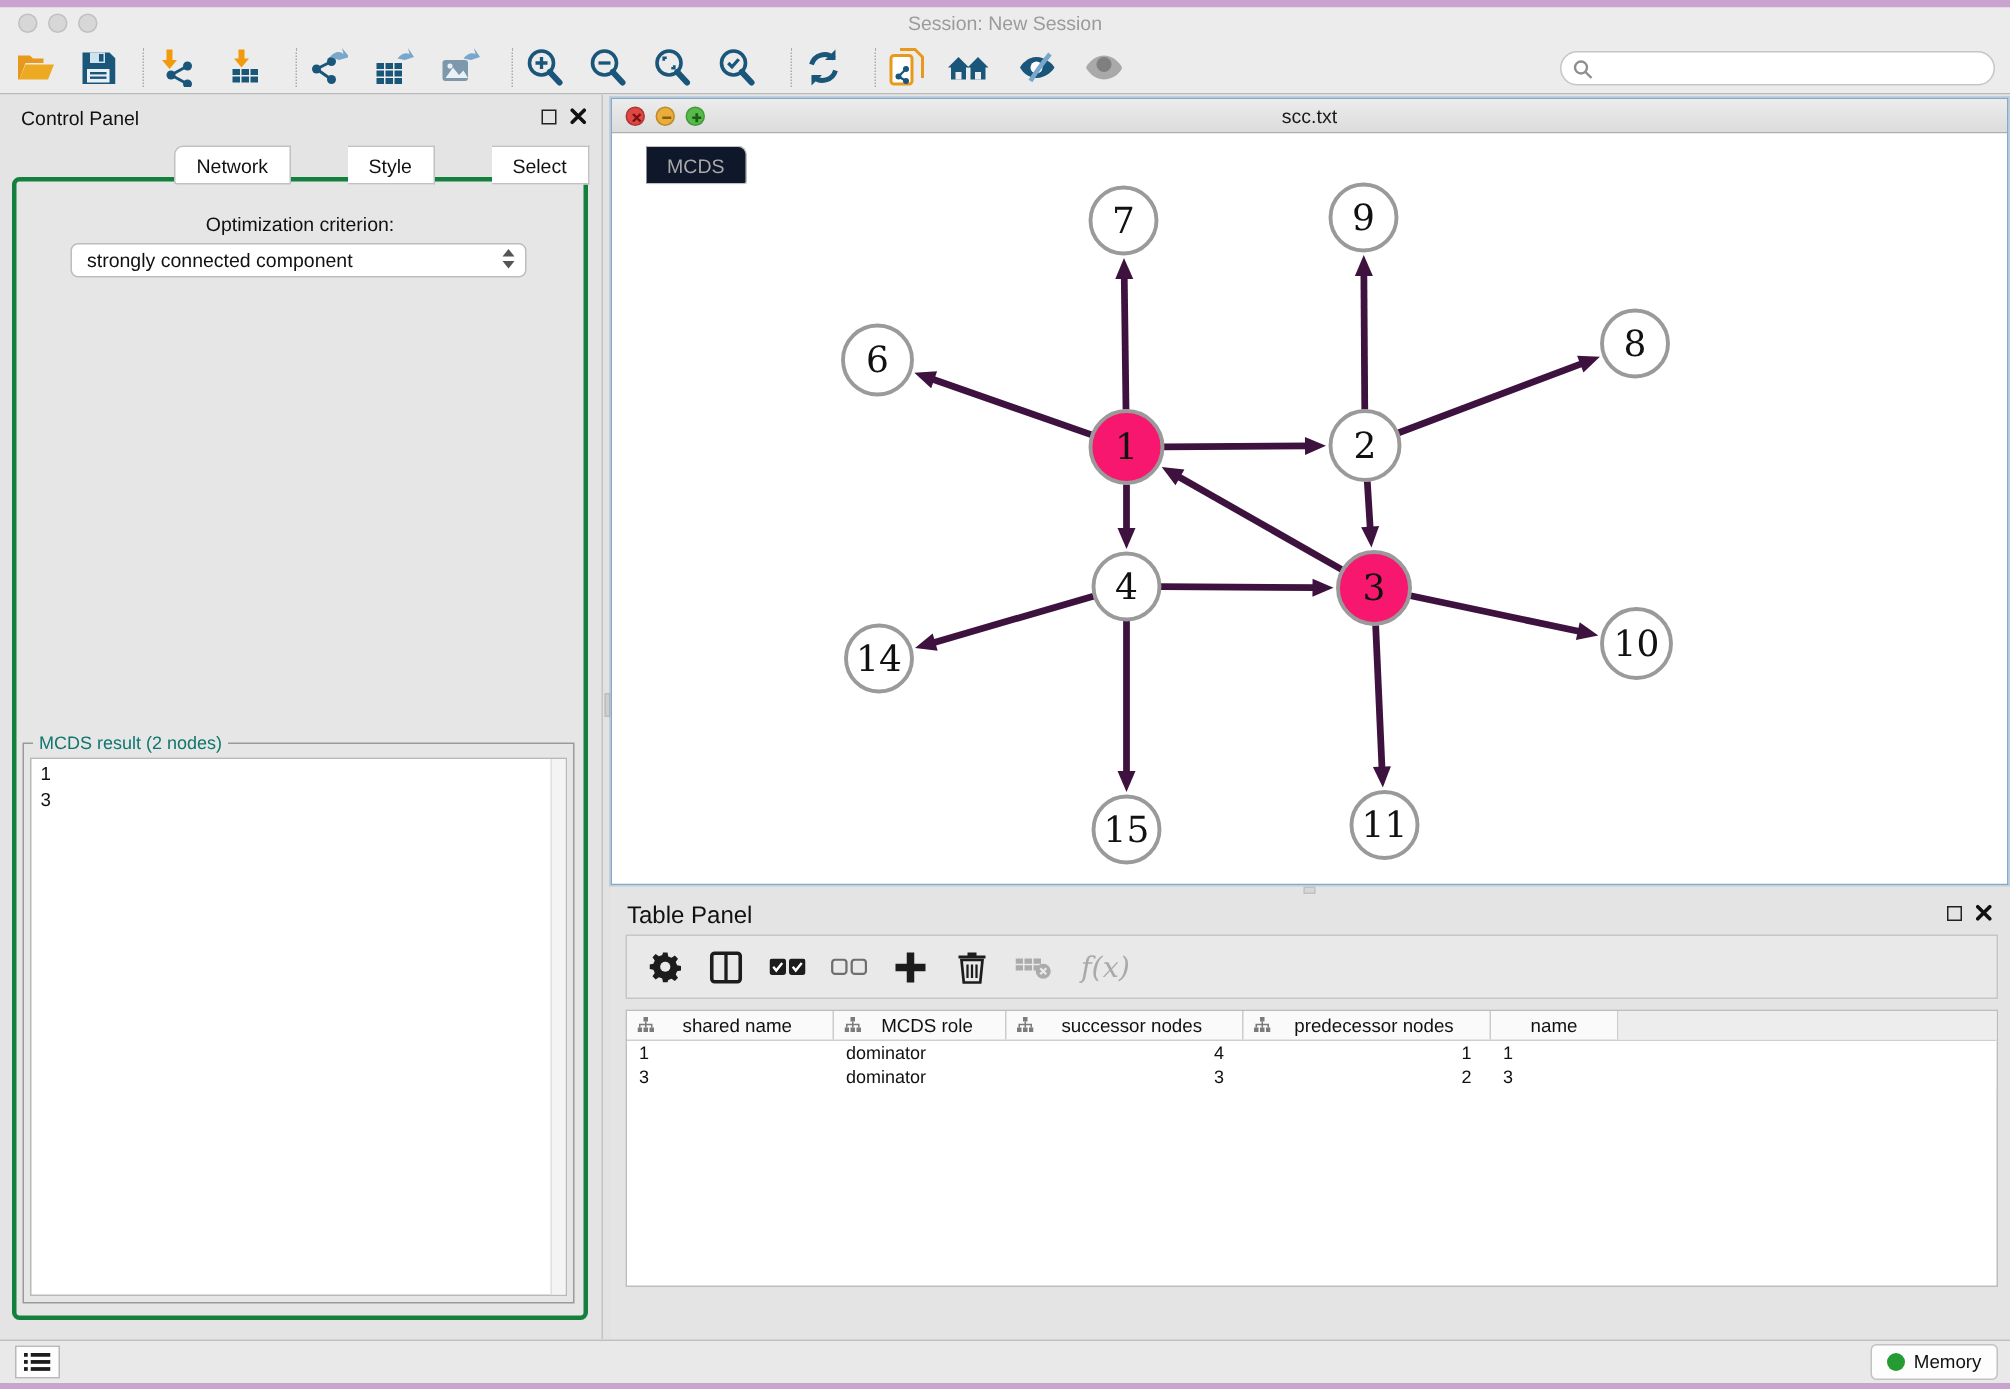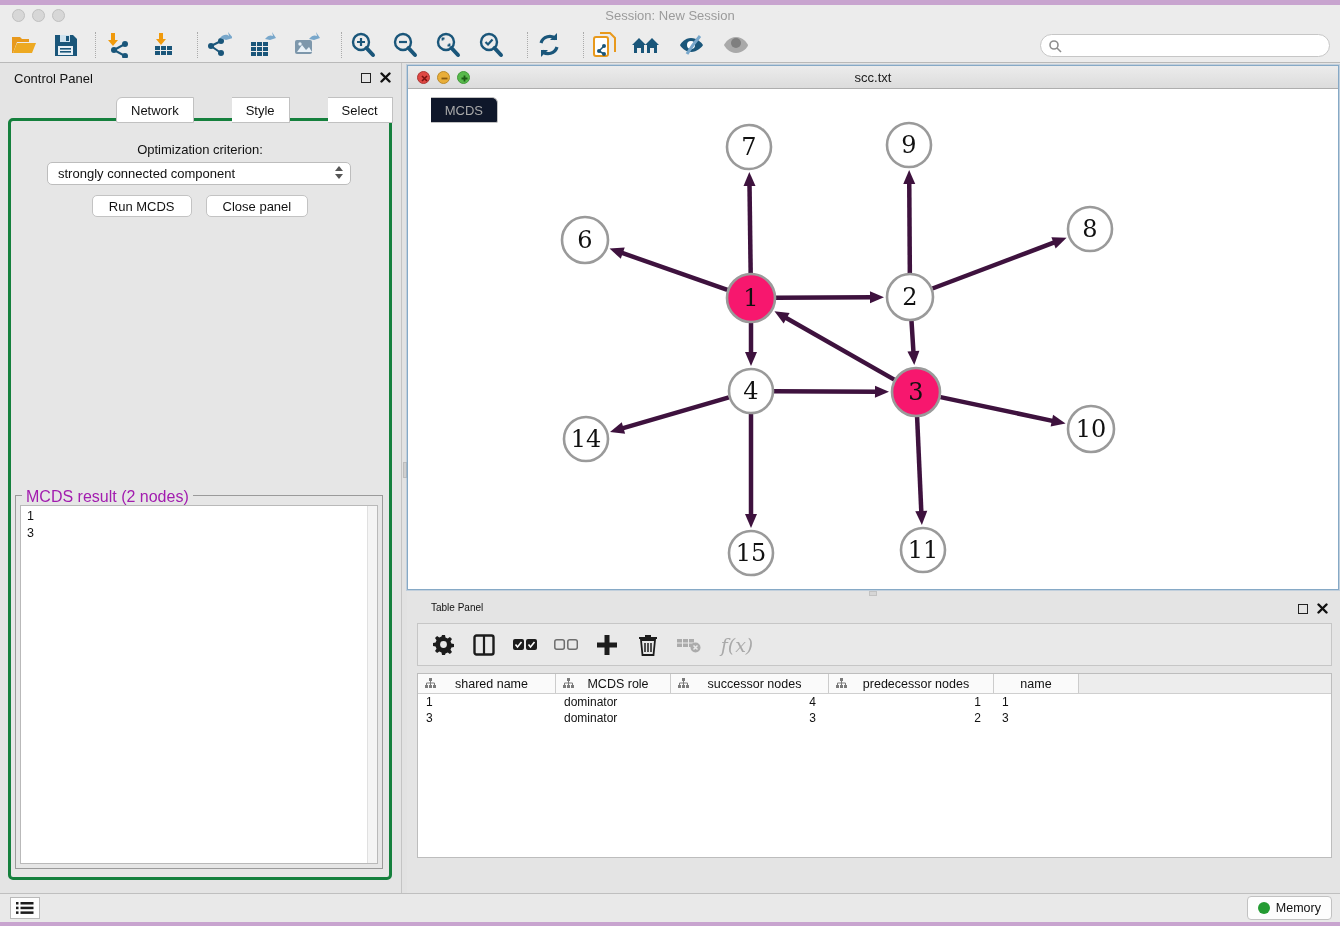--- a/index.html
+++ b/index.html
@@ -44,21 +44,21 @@
   .opt-label { text-align:center; margin-top:21px; font-size:13px; color:#111; }
   .dropdown { position:absolute; left:36px; right:38px; top:41px; height:23px; background:#fff; border:1px solid #bdbdbd; border-radius:5px;
               font-size:13px; color:#111; display:flex; align-items:center; padding-left:10px; cursor:pointer; }
   .dd-stepper { position:absolute; right:7px; top:3px; display:flex; flex-direction:column; gap:3px; }
   .dd-stepper .up { width:0; height:0; border-left:4px solid transparent; border-right:4px solid transparent; border-bottom:5px solid #555; }
   .dd-stepper .dn { width:0; height:0; border-left:4px solid transparent; border-right:4px solid transparent; border-top:5px solid #555; }
   .cp-buttons { position:absolute; left:0; right:0; top:74px; display:flex; justify-content:center; gap:14px; }
   .pushbtn { height:22px; padding:0 16px; background:#fff; border:1px solid #c3c3c3; border-radius:5px; font-size:13px; color:#111; cursor:pointer; }
 
   .result-fs { position:absolute; left:4px; right:6px; top:374px; bottom:8px; border:1px solid #9a9a9a; }
-  .result-legend { position:absolute; left:6px; top:-8px; background:#e6e6e6; padding:0 4px; font-size:16px; color:#a21caf; }
+  .result-legend { position:absolute; left:6px; top:-8px; background:#e6e6e6; padding:0 4px; font-size:12px; color:#0f766e; }
   .result-text { position:absolute; left:4px; right:4px; top:9px; bottom:4px; background:#fff; border:1px solid #b9b9b9;
                  font-size:12.5px; line-height:17px; padding:2px 6px; white-space:pre-line; color:#111; }
   .result-scroll { position:absolute; right:5px; top:10px; bottom:5px; width:10px; background:#f4f4f4; border-left:1px solid #e0e0e0; }
 
   
   .rightcol { position:absolute; left:407px; right:0; top:0; bottom:0; }
   .netframe { position:absolute; left:0; right:1px; top:2px; height:525px; background:#fff;
               border:1px solid #86a9c6; box-shadow:0 0 0 1px rgba(130,170,205,.35); }
   .nf-titlebar { position:absolute; left:0; right:0; top:0; height:23px;
                  background:linear-gradient(#ececec,#dcdcdc); border-bottom:1px solid #aeaeae; }
@@ -67,21 +67,21 @@
   .tl svg { position:absolute; left:0; top:0; }
   .tl.red { background:#df4743; border:1px solid #ad3734; }
   .tl.yellow { background:#e9ae39; border:1px solid #bc8b2b; }
   .tl.green { background:#58b94c; border:1px solid #429a39; }
   .nf-title { position:absolute; left:0; right:0; top:4px; text-align:center; font-size:13px; color:#1a1a1a; }
   .nf-canvas { position:absolute; left:0; right:0; top:23px; bottom:0; background:#fff; }
   .hgrip { position:absolute; left:462px; top:528px; width:8px; height:5px; background:#d6d6d6; border:1px solid #c2c2c2; }
 
   
   .tpanel { position:absolute; left:0; right:0; top:532px; bottom:0; }
-  .tp-title { position:absolute; left:24px; top:7px; font-size:10px; color:#111; }
+  .tp-title { position:absolute; left:11px; top:7px; font-size:16px; color:#111; }
   .tp-btns { position:absolute; right:12px; top:8px; display:flex; gap:9px; align-items:center; }
   .tp-toolbar { position:absolute; left:10px; right:8px; top:28px; height:43px; background:#e9e9e9; border:1px solid #c6c6c6;
                 display:flex; align-items:center; gap:15px; padding-left:12px; }
   .tpt-ic { width:26px; height:26px; display:flex; align-items:center; justify-content:center; cursor:pointer; }
   .fx-label { font-family:"DejaVu Serif","Liberation Serif",serif; font-style:italic; font-size:19px; color:#a9a9a9; }
 
   .tablebox { position:absolute; left:10px; right:8px; top:78px; height:185px; background:#fff; border:1px solid #bdbdbd; overflow:hidden; }
   .thead { display:flex; height:20px; background:#fafafa; border-bottom:1px solid #cfcfcf; }
   .th { display:flex; align-items:center; border-right:1px solid #cccccc; font-size:12.5px; color:#111; position:relative; }
   .th .treeic { margin:0 6px 0 7px; }
@@ -297,24 +297,20 @@
         <div class="tabbtn sel">MCDS</div>
       </div>
       <div class="cp-box">
         <div class="opt-label">Optimization criterion:</div>
         <div class="dropdown">
           <span>strongly connected component</span>
           <div class="dd-stepper">
               <div class="up"></div>
               <div class="dn"></div>
             </div>
-        </div>
-        <div class="cp-buttons">
-          <button class="pushbtn">Run MCDS</button>
-          <button class="pushbtn">Close panel</button>
         </div>
         <div class="result-fs">
           <div class="result-legend">MCDS result (2 nodes)</div>
           <div class="result-text">1
 3</div>
           <div class="result-scroll"></div>
         </div>
       </div>
     </div>
 

